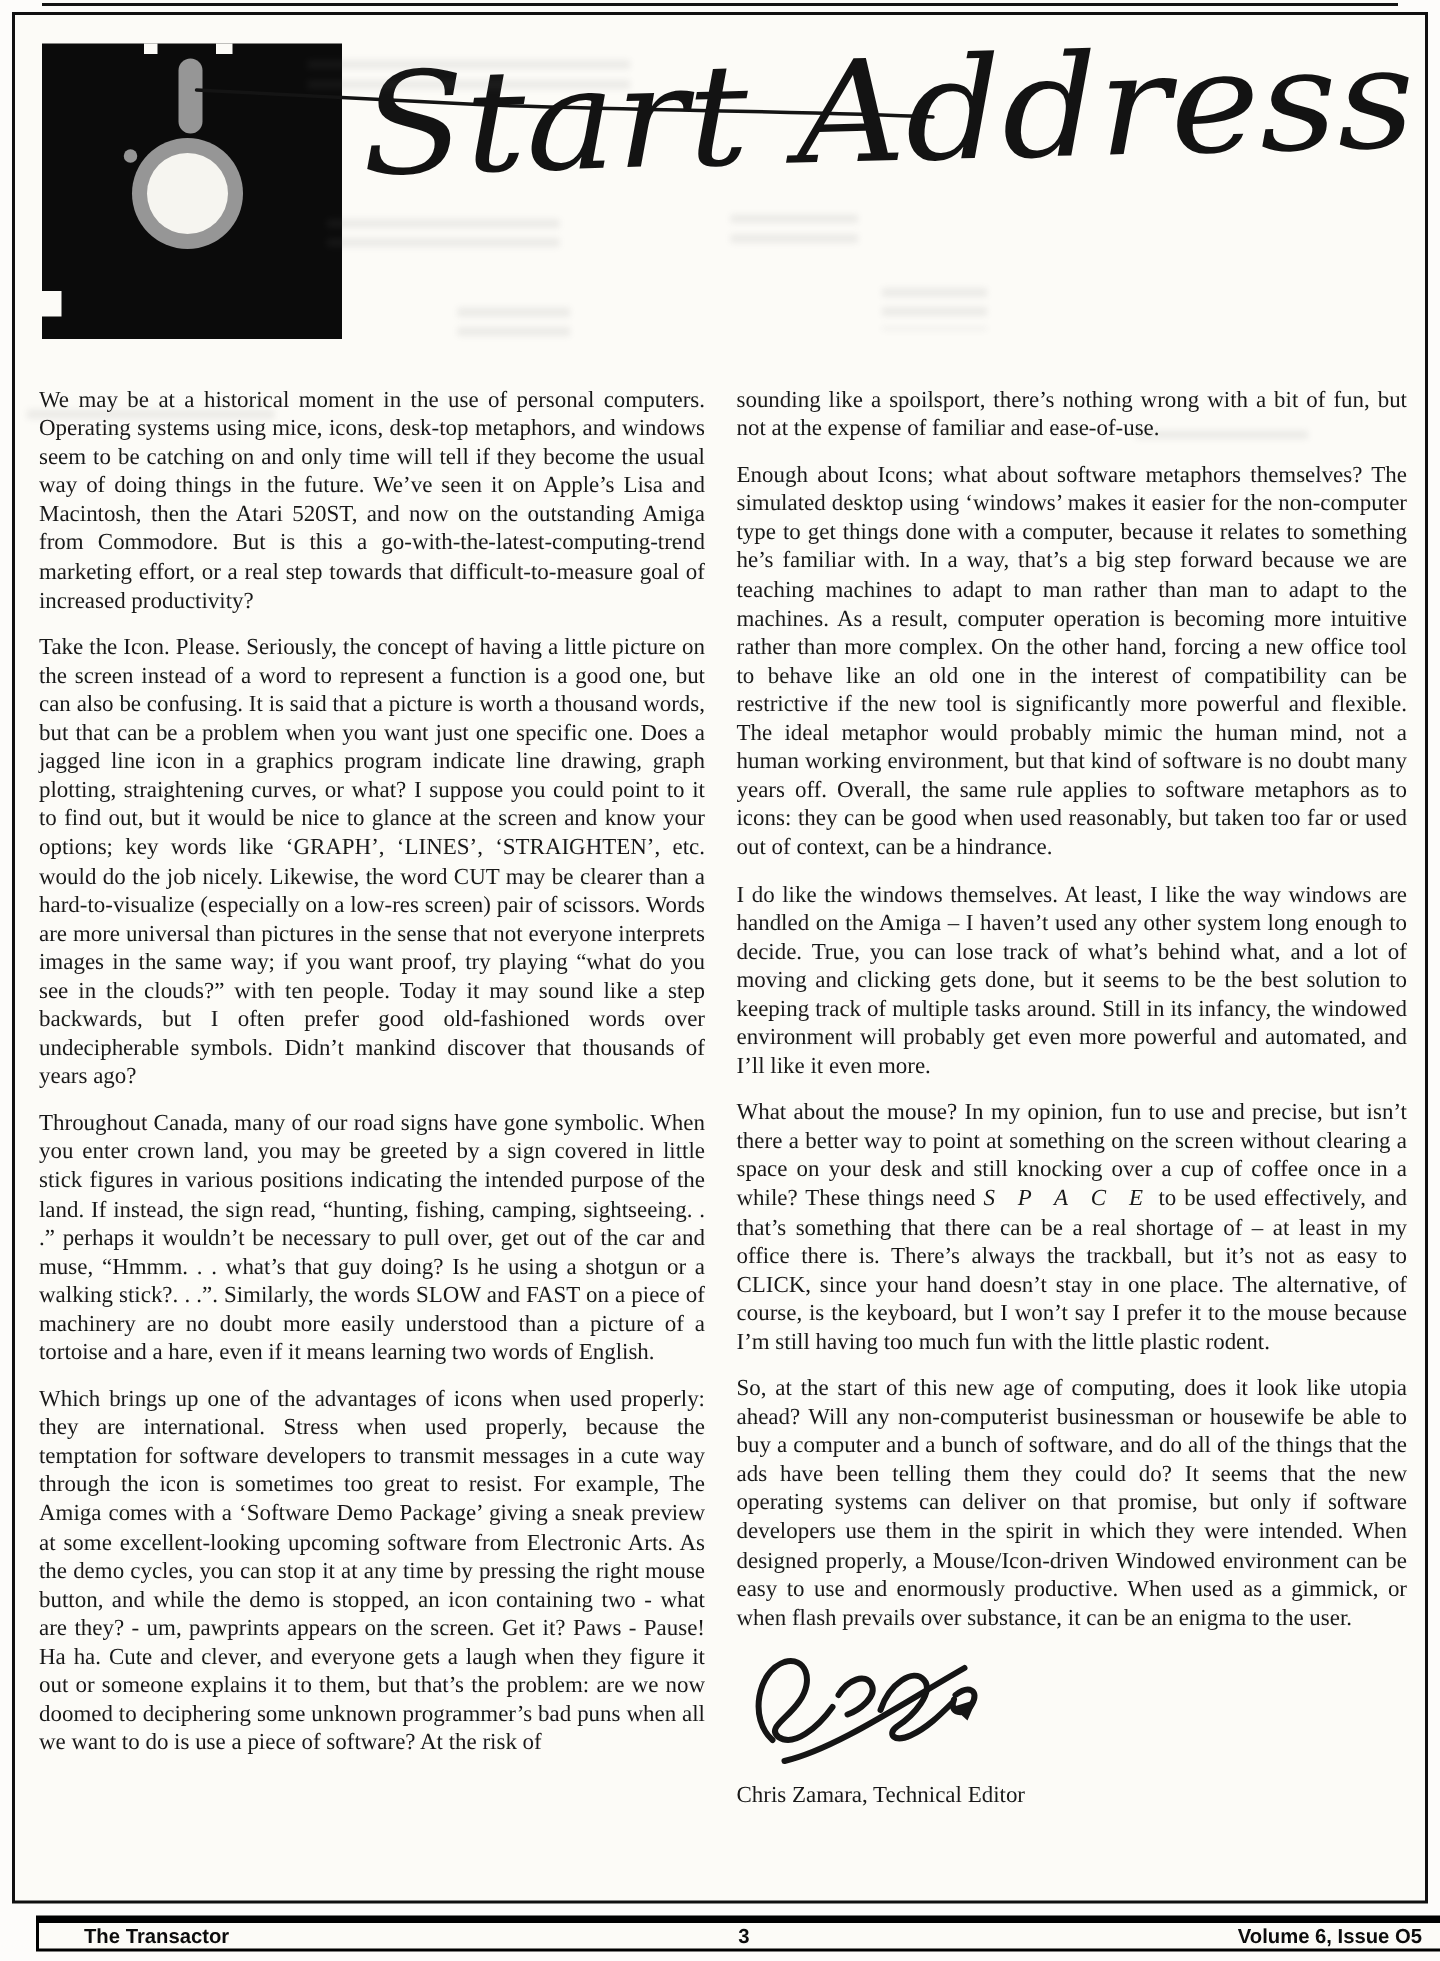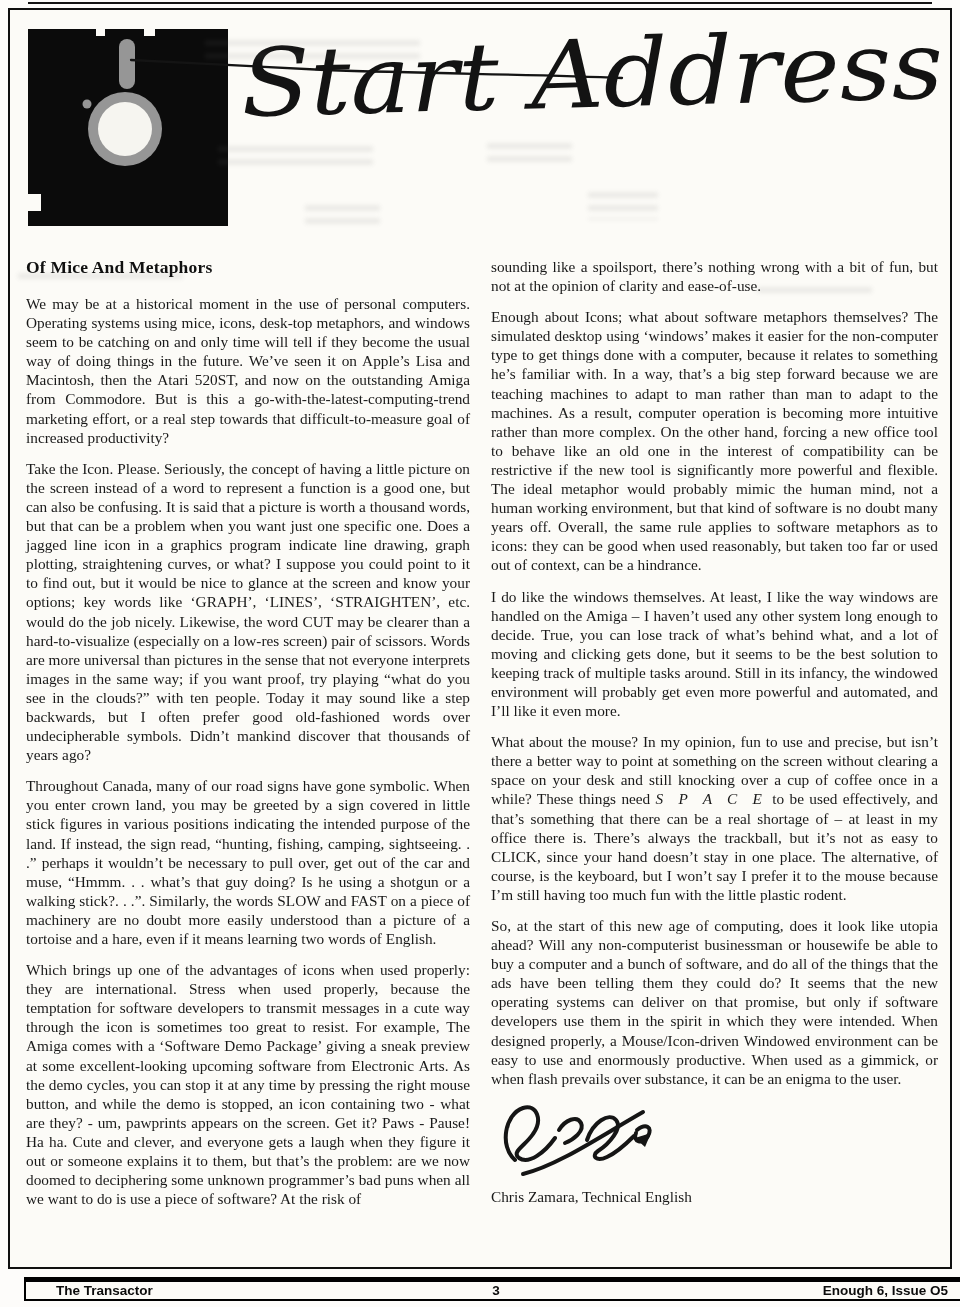--- a/index.html
+++ b/index.html
@@ -83,48 +83,47 @@
 
     <div class="ghost" style="left:195px;top:30px;width:215px;height:22px;"></div>
     <div class="ghost" style="left:208px;top:136px;width:155px;height:24px;"></div>
     <div class="ghost" style="left:477px;top:133px;width:85px;height:20px;"></div>
     <div class="ghost" style="left:295px;top:195px;width:75px;height:22px;"></div>
     <div class="ghost" style="left:578px;top:182px;width:70px;height:28px;"></div>
     <div class="ghost" style="left:8px;top:263px;width:165px;height:11px;"></div>
     <div class="ghost" style="left:747px;top:277px;width:115px;height:12px;"></div>
 
     <div class="col col-left">
-      <h1 class="article-title">Of Mice And Metaphors</h1>
       <p class="body-text"><span>We may be at a historical moment in the use of personal computers. Operating systems using mice, icons, desk-top metaphors, and windows seem to be catching on and only time will tell if they become the usual way of doing things in the future. We’ve seen it on Apple’s Lisa and Macintosh, then the Atari 520ST, and now on the outstanding Amiga from Commodore. But is this a go-with-the-latest-computing-trend marketing effort, or a real step towards that difficult-to-measure goal of increased productivity?</span></p>
       <p class="body-text"><span>Take the Icon. Please. Seriously, the concept of having a little picture on the screen instead of a word to represent a function is a good one, but can also be confusing. It is said that a picture is worth a thousand words, but that can be a problem when you want just one specific one. Does a jagged line icon in a graphics program indicate line drawing, graph plotting, straightening curves, or what? I suppose you could point to it to find out, but it would be nice to glance at the screen and know your options; key words like ‘GRAPH’, ‘LINES’, ‘STRAIGHTEN’, etc. would do the job nicely. Likewise, the word CUT may be clearer than a hard-to-visualize (especially on a low-res screen) pair of scissors. Words are more universal than pictures in the sense that not everyone interprets images in the same way; if you want proof, try playing “what do you see in the clouds?” with ten people. Today it may sound like a step backwards, but I often prefer good old-fashioned words over undecipherable symbols. Didn’t mankind discover that thousands of years ago?</span></p>
       <p class="body-text"><span>Throughout Canada, many of our road signs have gone symbolic. When you enter crown land, you may be greeted by a sign covered in little stick figures in various positions indicating the intended purpose of the land. If instead, the sign read, “hunting, fishing, camping, sightseeing. . .” perhaps it wouldn’t be necessary to pull over, get out of the car and muse, “Hmmm. . . what’s that guy doing? Is he using a shotgun or a walking stick?. . .”. Similarly, the words SLOW and FAST on a piece of machinery are no doubt more easily understood than a picture of a tortoise and a hare, even if it means learning two words of English.</span></p>
       <p class="body-text"><span>Which brings up one of the advantages of icons when used properly: they are international. Stress </span><span class="italic">when used properly</span><span>, because the temptation for software developers to transmit messages in a cute way through the icon is sometimes too great to resist. For example, The Amiga comes with a ‘Software Demo Package’ giving a sneak preview at some excellent-looking upcoming software from Electronic Arts. As the demo cycles, you can stop it at any time by pressing the right mouse button, and while the demo is stopped, an icon containing two - what are they? - um, pawprints appears on the screen. Get it? Paws - Pause! Ha ha. Cute and clever, and everyone gets a laugh when they figure it out or someone explains it to them, but that’s the problem: are we now doomed to deciphering some unknown programmer’s bad puns when all we want to do is use a piece of software? At the risk of</span></p>
     </div>
 
     <div class="col col-right">
-      <p class="body-text"><span>sounding like a spoilsport, there’s nothing wrong with a bit of fun, but not at the opinion of clarity and ease-of-use.</span></p>
+      <p class="body-text"><span>sounding like a spoilsport, there’s nothing wrong with a bit of fun, but not at the expense of familiar and ease-of-use.</span></p>
       <p class="body-text"><span>Enough about Icons; what about software metaphors themselves? The simulated desktop using ‘windows’ makes it easier for the non-computer type to get things done with a computer, because it relates to something he’s familiar with. In a way, that’s a big step forward because we are teaching machines to adapt to man rather than man to adapt to the machines. As a result, computer operation is becoming more intuitive rather than more complex. On the other hand, forcing a new office tool to behave like an old one in the interest of compatibility can be restrictive if the new tool is significantly more powerful and flexible. The ideal metaphor would probably mimic the human mind, not a human working environment, but that kind of software is no doubt many years off. Overall, the same rule applies to software metaphors as to icons: they can be good when used reasonably, but taken too far or used out of context, can be a hindrance.</span></p>
       <p class="body-text"><span>I do like the windows themselves. At least, I like the way windows are handled on the Amiga – I haven’t used any other system long enough to decide. True, you can lose track of what’s behind what, and a lot of moving and clicking gets done, but it seems to be the best solution to keeping track of multiple tasks around. Still in its infancy, the windowed environment will probably get even more powerful and automated, and I’ll like it even more.</span></p>
       <p class="body-text"><span>What about the mouse? In my opinion, fun to use and precise, but isn’t there a better way to point at something on the screen without clearing a space on your desk and </span><span class="italic">still</span><span> knocking over a cup of coffee once in a while? These things need </span><span class="spread">S P A C E</span><span> to be used effectively, and that’s something that there can be a real shortage of – at least in my office there is. There’s always the trackball, but it’s not as easy to CLICK, since your hand doesn’t stay in one place. The alternative, of course, is the keyboard, but I won’t say I prefer it to the mouse because I’m still having too much fun with the little plastic rodent.</span></p>
       <p class="body-text"><span>So, at the start of this new age of computing, does it look like utopia ahead? Will any non-computerist businessman or housewife be able to buy a computer and a bunch of software, and do all of the things that the ads have been telling them they could do? It seems that the new operating systems can deliver on that promise, but only if software developers use them in the spirit in which they were intended. When designed properly, a Mouse/Icon-driven Windowed environment can be easy to use and enormously productive. When used as a gimmick, or when flash prevails over substance, it can be an enigma to the user.</span></p>
 
       <svg class="signature-svg" width="190" height="80" viewBox="0 0 190 80" aria-label="Chris Zamara">
         <g fill="none" stroke="#151515" stroke-width="4" stroke-linecap="round" stroke-linejoin="round">
           <path d="M20,60 C4,46 10,14 28,8 C42,4 48,20 38,34 C30,46 16,52 24,58 C34,65 50,52 60,38"></path>
           <path d="M64,30 C70,20 82,15 86,23 C90,31 78,40 70,43"></path>
           <path d="M92,40 C98,22 114,12 121,20 C128,28 114,44 103,51 C96,56 101,62 112,57 C123,52 132,43 139,36"></path>
           <path d="M28,74 C62,66 106,36 148,12"></path>
           <path d="M142,30 C151,23 158,27 153,36 C148,45 137,42 141,33"></path>
         </g>
         <path d="M140,38 l16,-5 -6,14 z" fill="#151515"></path>
       </svg>
-      <p class="signoff">Chris Zamara, Technical English</p>
+      <p class="signoff">Chris Zamara, Technical Editor</p>
     </div>
 
   </div>
 
   <div class="footer-bar">
     <span class="footer-journal">The Transactor</span>
     <span class="footer-page">3</span>
-    <span class="footer-issue">Enough 6, Issue O5</span>
+    <span class="footer-issue">Volume 6, Issue O5</span>
   </div>
 
 </div>
 
 </body></html>

